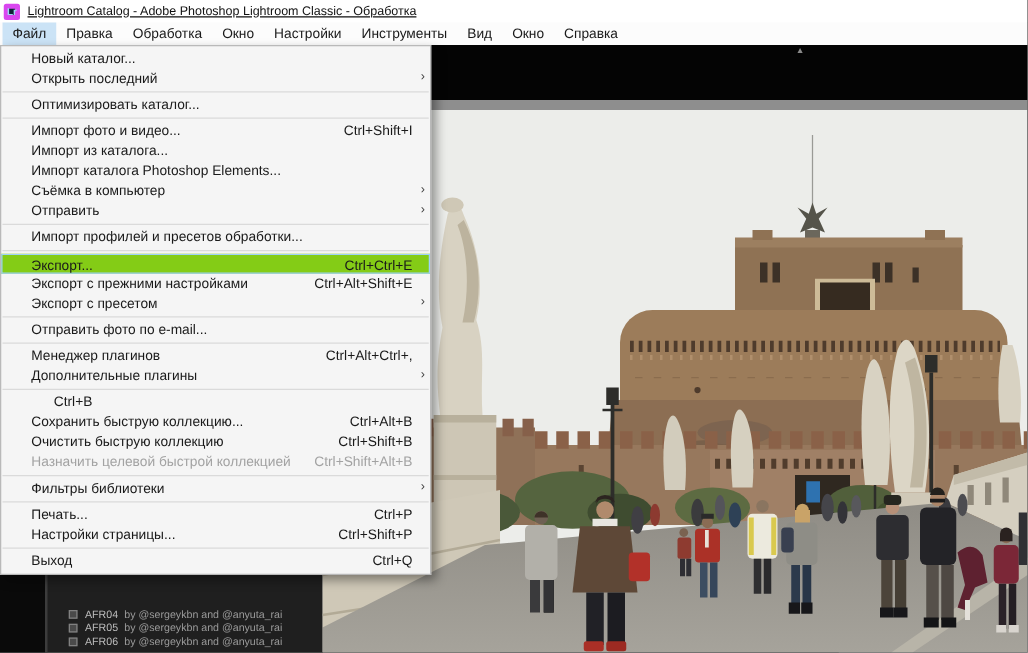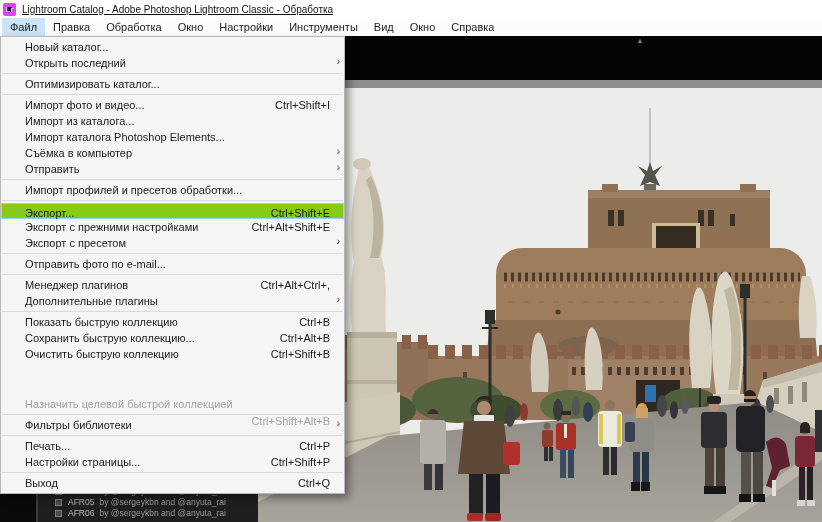--- a/index.html
+++ b/index.html
@@ -44,21 +44,21 @@
   
   .file-menu { position:absolute; left:0; top:36px; width:345px; background:#f5f5f5;
                border:1px solid #b9b9b9; padding:2px 0; box-shadow:4px 4px 8px rgba(0,0,0,.4);
                z-index:50; }
   .mi { position:relative; height:16px; display:flex; align-items:center;
         padding-left:24px; padding-right:14px; font-size:11px; color:#1a1a1a; cursor:default; }
   .mi .lbl { flex:1 1 auto; white-space:nowrap; }
   .mi .sc  { margin-left:18px; white-space:nowrap; }
   .mi .arr { position:absolute; right:4px; top:1px; font-size:10px; color:#444; }
   .mi.hl { background:#84cc16; box-shadow:inset 0 0 0 1px #9ed1f9;align-items:flex-end; }
-  .mi.dis, .mi.dis .sc { color:#a3a3a3;margin-top:34px; }
+  .mi.dis, .mi.dis .sc { color:#a3a3a3; }
   .menu-sep { border-top:1px solid #dadada; margin:2px 1px; }
 </style>
 </head>
 <body>
 
 <div id="app">
 
   <div class="titlebar">
     <div class="lr-logo">Lr</div>
     <div class="title-text">Lightroom Catalog - Adobe Photoshop Lightroom Classic - Обработка</div>
@@ -358,21 +358,21 @@
         <span class="lbl">Отправить</span>
         <span class="arr">›</span>
       </div>
       <div class="menu-sep"></div>
       <div class="mi">
         <span class="lbl">Импорт профилей и пресетов обработки...</span>
       </div>
       <div class="menu-sep"></div>
       <div class="mi hl">
         <span class="lbl">Экспорт...</span>
-        <span class="sc">Ctrl+Shift+E</span>
+        <span class="sc">Ctrl+Ctrl+E</span>
       </div>
       <div class="mi">
         <span class="lbl">Экспорт с прежними настройками</span>
         <span class="sc">Ctrl+Alt+Shift+E</span>
       </div>
       <div class="mi">
         <span class="lbl">Экспорт с пресетом</span>
         <span class="arr">›</span>
       </div>
       <div class="menu-sep"></div>
@@ -383,21 +383,20 @@
       <div class="mi">
         <span class="lbl">Менеджер плагинов</span>
         <span class="sc">Ctrl+Alt+Ctrl+,</span>
       </div>
       <div class="mi">
         <span class="lbl">Дополнительные плагины</span>
         <span class="arr">›</span>
       </div>
       <div class="menu-sep"></div>
       <div class="mi">
-        <span class="lbl">Показать быструю коллекцию</span>
         <span class="sc">Ctrl+B</span>
       </div>
       <div class="mi">
         <span class="lbl">Сохранить быструю коллекцию...</span>
         <span class="sc">Ctrl+Alt+B</span>
       </div>
       <div class="mi">
         <span class="lbl">Очистить быструю коллекцию</span>
         <span class="sc">Ctrl+Shift+B</span>
       </div>

